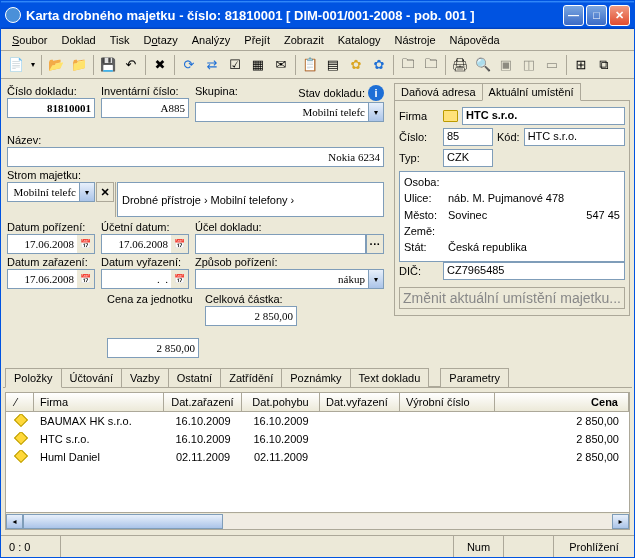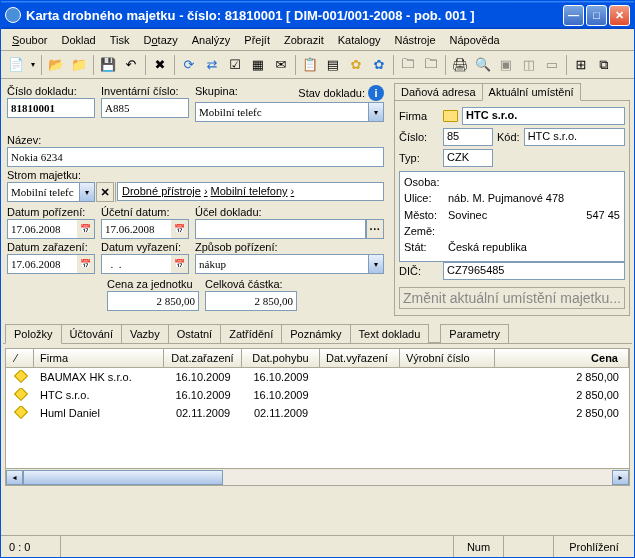--- a/index.html
+++ b/index.html
@@ -18,29 +18,29 @@
 .tbtn { width: 22px; height: 22px; display: flex; align-items: center; justify-content: center; cursor: pointer; font-size: 13px; }
 .tbtn.disabled { opacity: 0.4; cursor: default; }
 .tsep { width: 1px; height: 20px; background: #aca899; margin: 0 2px; }
 .content { flex: 1; display: flex; flex-direction: column; padding: 2px; overflow: hidden; }
 .top-area { display: flex; gap: 4px; }
 .left-panel { flex: 1; padding: 4px; }
 .right-panel { width: 240px; padding: 2px; }
 .field-row { display: flex; gap: 6px; margin-bottom: 2px; }
 .field-col { display: flex; flex-direction: column; }
 .lbl { font-size: 11px; color: #000; margin-bottom: 1px; white-space: nowrap; }
-.inp { height: 20px; border: 1px solid #7f9db9; background: #fff; padding: 1px 3px; font-family: Tahoma; font-size: 11px; }
+.inp { height: 20px; border: 1px solid #7f9db9; background: #fff; padding: 1px 3px; font-family: Tahoma; font-size: 11px; text-align: right; }
 .inp.bold { font-weight: bold; }
 .inp-combo { display: flex; }
 .inp-combo .inp { border-right: none; }
 .combo-btn { width: 16px; height: 20px; background: linear-gradient(to bottom, #e8f0fb, #abc4e8); border: 1px solid #7f9db9; display: flex; align-items: center; justify-content: center; font-size: 8px; cursor: pointer; }
 .date-btn { width: 18px; height: 20px; background: #ece9d8; border: 1px solid #7f9db9; border-left: none; display: flex; align-items: center; justify-content: center; font-size: 9px; cursor: pointer; }
 .dots-btn { width: 18px; height: 20px; background: #ece9d8; border: 1px solid #7f9db9; display: flex; align-items: center; justify-content: center; cursor: pointer; font-weight: bold; }
 .x-btn { width: 18px; height: 20px; background: #ece9d8; border: 1px solid #aca899; display: flex; align-items: center; justify-content: center; cursor: pointer; font-weight: bold; }
-.bread { flex: 1; height: 19px; border: 1px solid #7f9db9; background: #fff; padding: 2px 4px; display: flex; gap: 3px; text-decoration: underline; }
+.bread { flex: 1; height: 35px; border: 1px solid #7f9db9; background: #fff; padding: 2px 4px; display: flex; align-items: center; gap: 3px; }
 .stav-icon { width: 16px; height: 16px; background: #1e6fd6; border-radius: 50%; color: #fff; font-weight: bold; display: flex; align-items: center; justify-content: center; font-size: 11px; }
 .tabs { display: flex; border-bottom: 1px solid #aca899; }
 .tab { padding: 3px 8px; border: 1px solid #aca899; border-bottom: none; background: #ece9d8; margin-right: -1px; font-size: 11px; cursor: pointer; position: relative; }
 .tab.active { background: #ece9d8; z-index: 1; border-bottom: 1px solid #ece9d8; margin-bottom: -1px; }
 .tabs.small .tab { padding: 2px 6px; }
 .r-panel-body { border: 1px solid #aca899; border-top: none; padding: 6px 4px; }
 .r-row { display: flex; align-items: center; margin-bottom: 3px; gap: 4px; }
 .r-lbl { width: 40px; font-size: 11px; }
 .r-val { flex: 1; height: 18px; border: 1px solid #7f9db9; background: #fff; padding: 1px 3px; font-size: 11px; }
 .r-val.bold { font-weight: bold; }
@@ -230,21 +230,21 @@
           <div class="field-col" style="flex:1;">
             <div class="lbl">Způsob pořízení:</div>
             <div class="inp-combo">
                 <input class="inp" style="flex: 1 1 0%;" value="nákup">
                 <div class="combo-btn">▾</div>
               </div>
           </div>
         </div>
 
         <div class="totals-row">
-          <div class="tot-col" style="width:92px;">
+          <div class="tot-col" style="width:92px;gap:32px;">
             <div class="lbl">Cena za jednotku</div>
             <input class="inp tot-inp" value="2 850,00" style="">
           </div>
           <div class="tot-col" style="width:92px;">
             <div class="lbl">Celková částka:</div>
             <input class="inp tot-inp" value="2 850,00" style="">
           </div>
         </div>
       </div>
 

